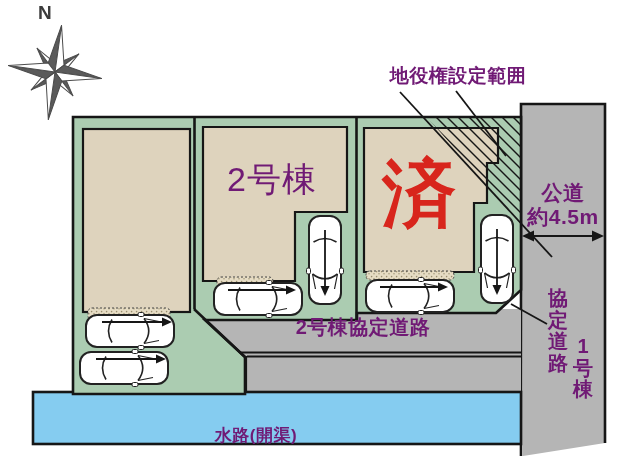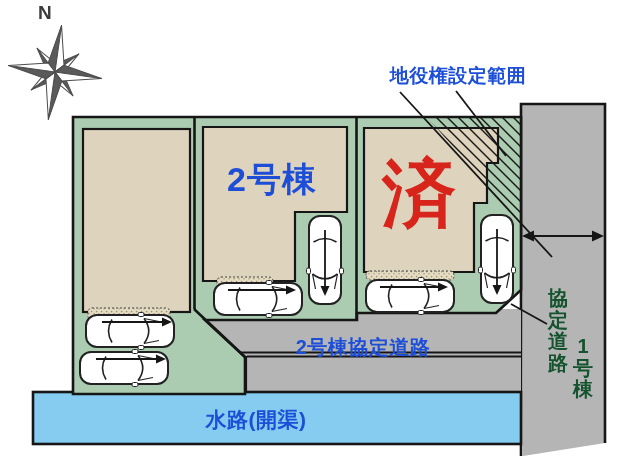--- a/index.html
+++ b/index.html
@@ -6,47 +6,47 @@
   .stage{
     position:relative;
     width:620px;height:463px;
     background:#ffffff;
     overflow:hidden;
     font-family:"Liberation Sans","DejaVu Sans",sans-serif;
   }
   .stage svg{position:absolute;left:0;top:0;}
   .lbl{
     position:absolute;
-    color:#1d4ed8;
+    color:#701a75;
     white-space:nowrap;
     transform:translate(-50%,-50%);
     font-weight:600;
     letter-spacing:0.5px;
     line-height:1.15;
   }
   .lbl.center2{text-align:center;}
   .lbl.center2 span{display:block;}
   .vlbl{
     position:absolute;
     width:22px;
-    color:#14532d;
+    color:#701a75;
     font-weight:600;
     word-break:break-all;
     line-height:1.08;
     text-align:center;
     white-space:normal;
     transform:none;
   }
   .n-label{font-size:19px;font-weight:700;color:#3c3c3c;}
-  .bldg-label{font-size:34px;font-weight:700;letter-spacing:1px;}
+  .bldg-label{font-size:34px;font-weight:400;letter-spacing:1px;}
   .sold-label{font-size:74px;font-weight:700;color:#d8251c;letter-spacing:0;}
   .easement-label{font-size:19px;}
   .road-label{font-size:20px;}
   .public-road-label{font-size:21px;}
-  .water-label{font-size:21px;}
+  .water-label{font-size:17px;margin-top:16px;}
   .v20{font-size:20px;}
 </style>
 </head>
 <body>
 
 <div class="stage">
 
   <svg width="620" height="463" viewBox="0 0 620 463">
     <defs>
       <pattern id="hatch" width="11" height="11" patternUnits="userSpaceOnUse">
@@ -154,23 +154,27 @@
 
   <div class="lbl n-label" style="left:45px;top:13px;">N</div>
 
   <div class="lbl easement-label" style="left:458px;top:76px;">地役権設定範囲</div>
 
 
   <div class="lbl bldg-label" style="left:272px;top:180px;">2号棟</div>
 
   <div class="lbl sold-label" style="left:419px;top:194px;">済</div>
 
+  <div class="lbl public-road-label center2" style="left:563px;top:205px;">
+    <span>公道</span>
+    <span>約4.5m</span>
+  </div>
 
   <div class="vlbl v20" style="left:572px;top:296px;margin-top:40px;">1号棟</div>
 
   <div class="vlbl v20" style="left:547px;top:288px;">協定道路</div>
 
-  <div class="lbl road-label" style="left:363px;top:347px;">2号棟協定道路</div>
+  <div class="lbl road-label" style="left:363px;top:327px;">2号棟協定道路</div>
 
 
   <div class="lbl water-label" style="left:256px;top:420px;">水路(開渠)</div>
 
 </div>
 
 </body></html>

